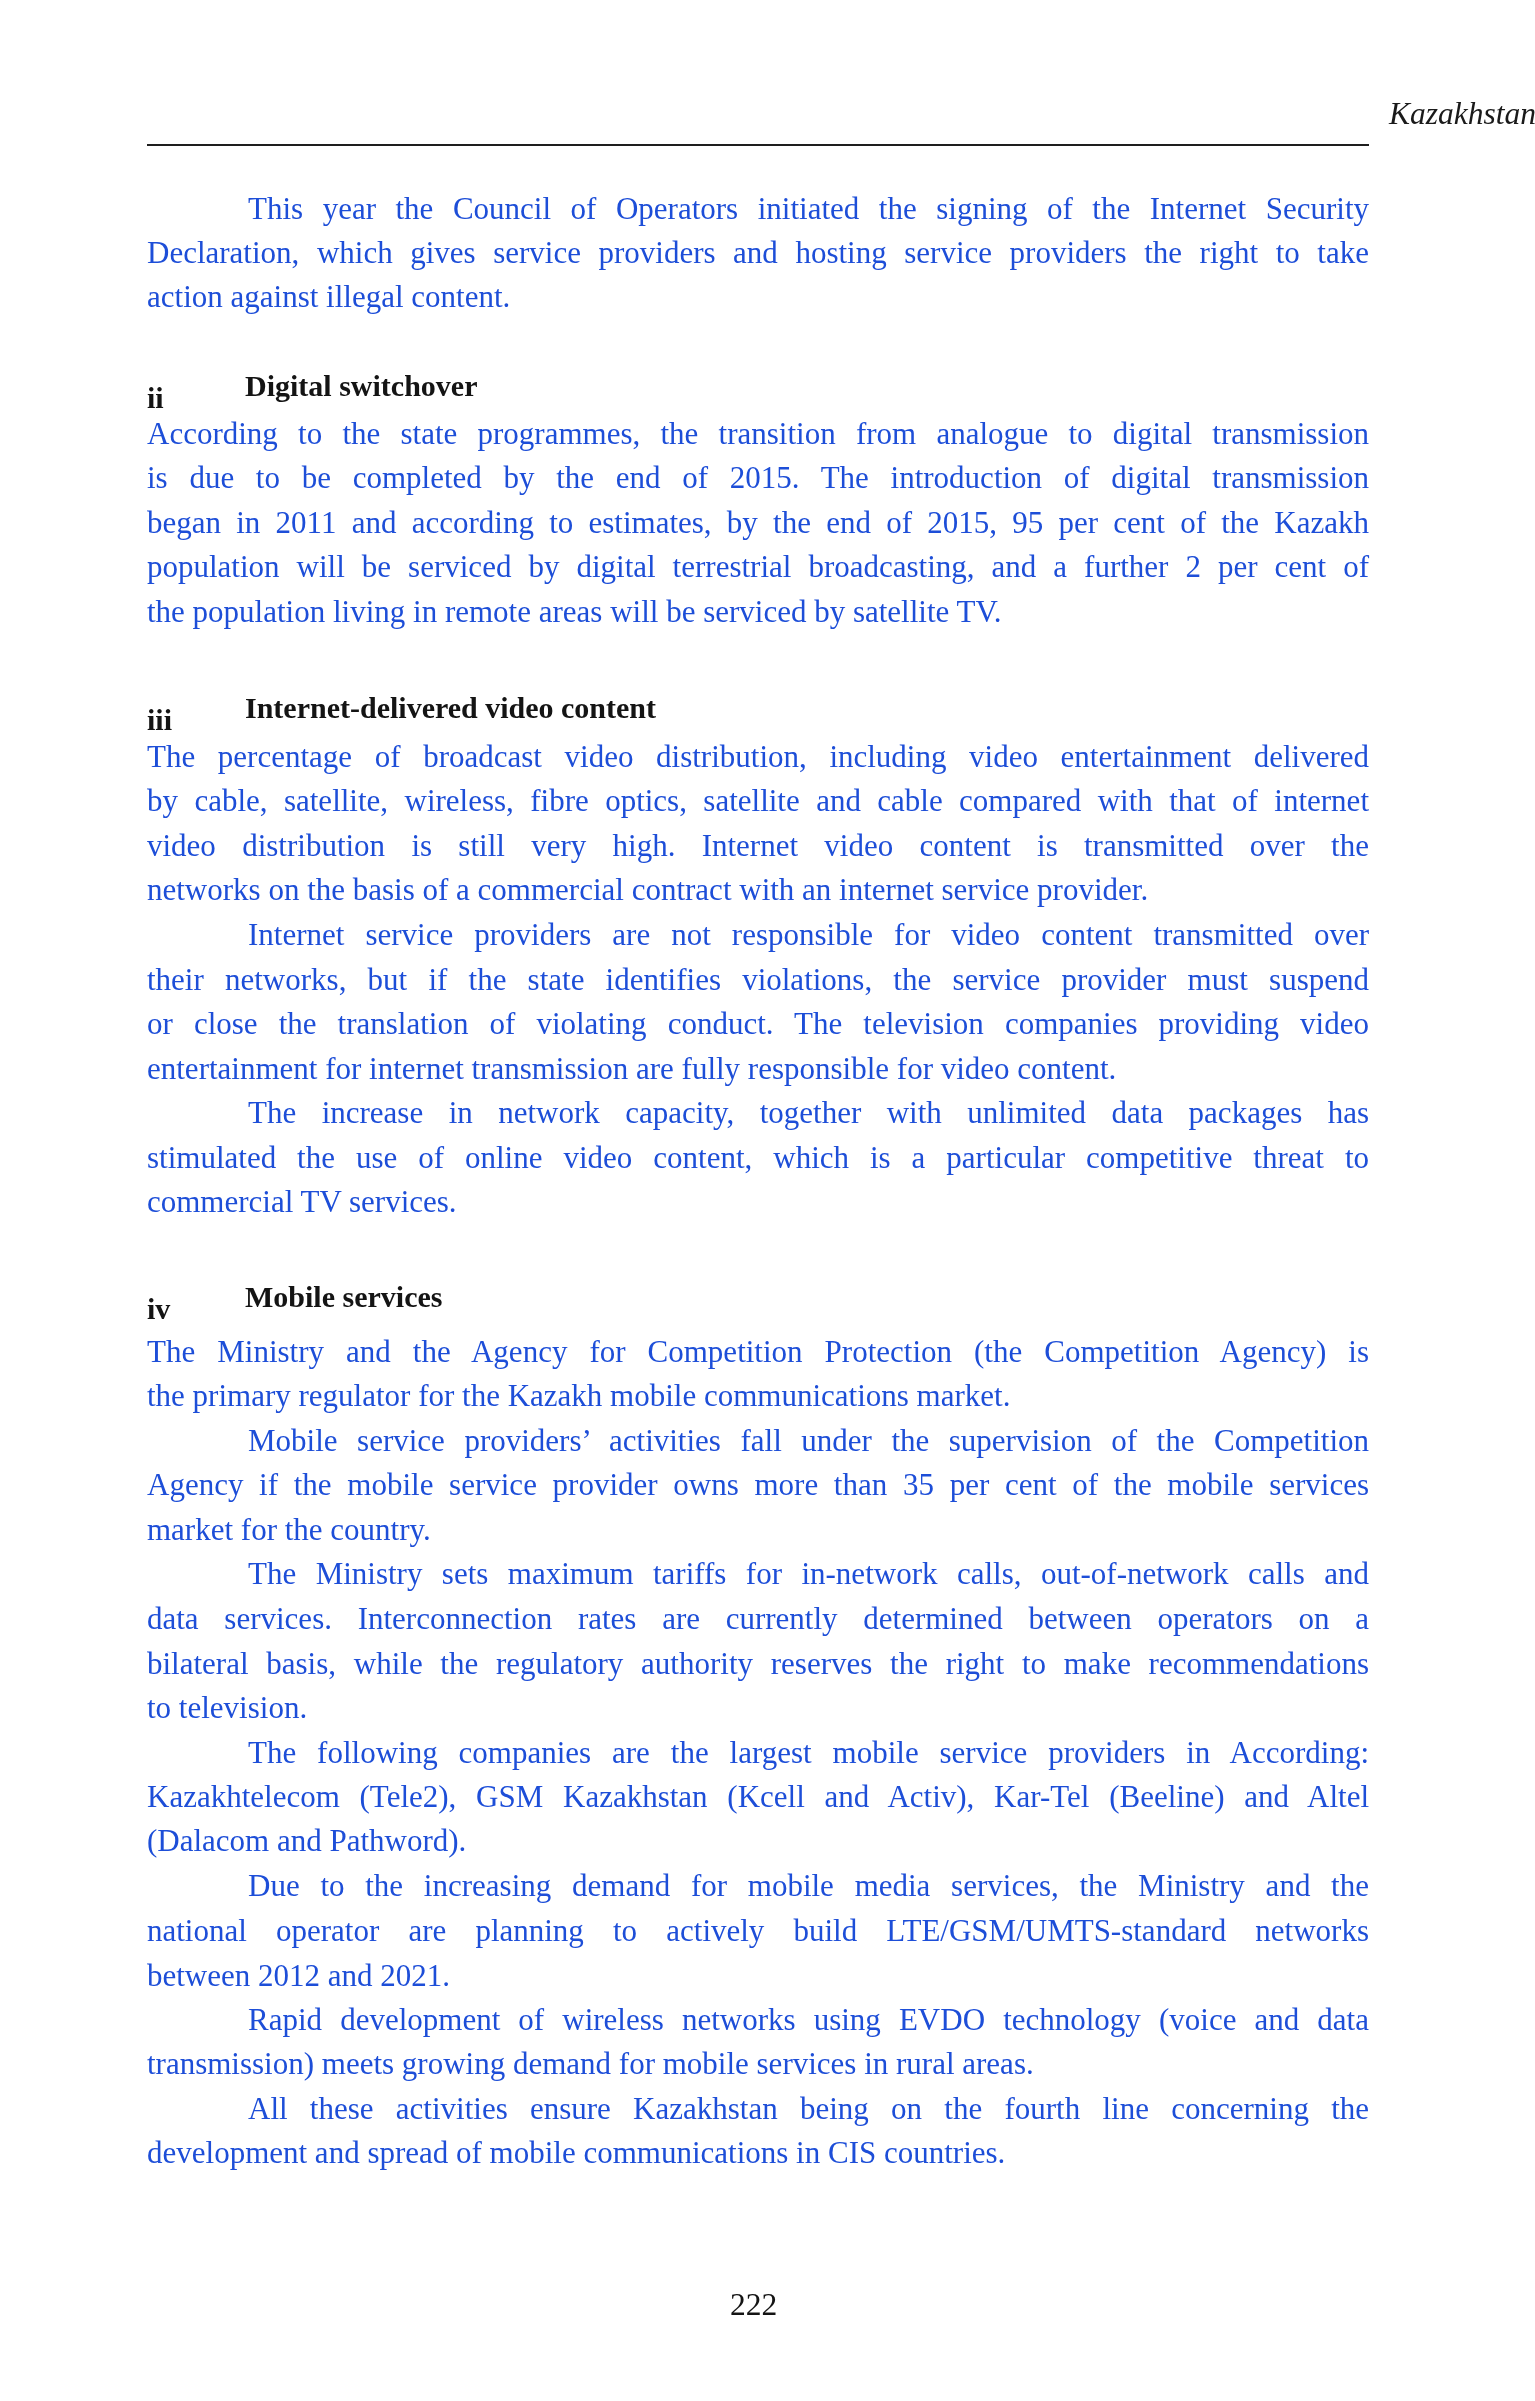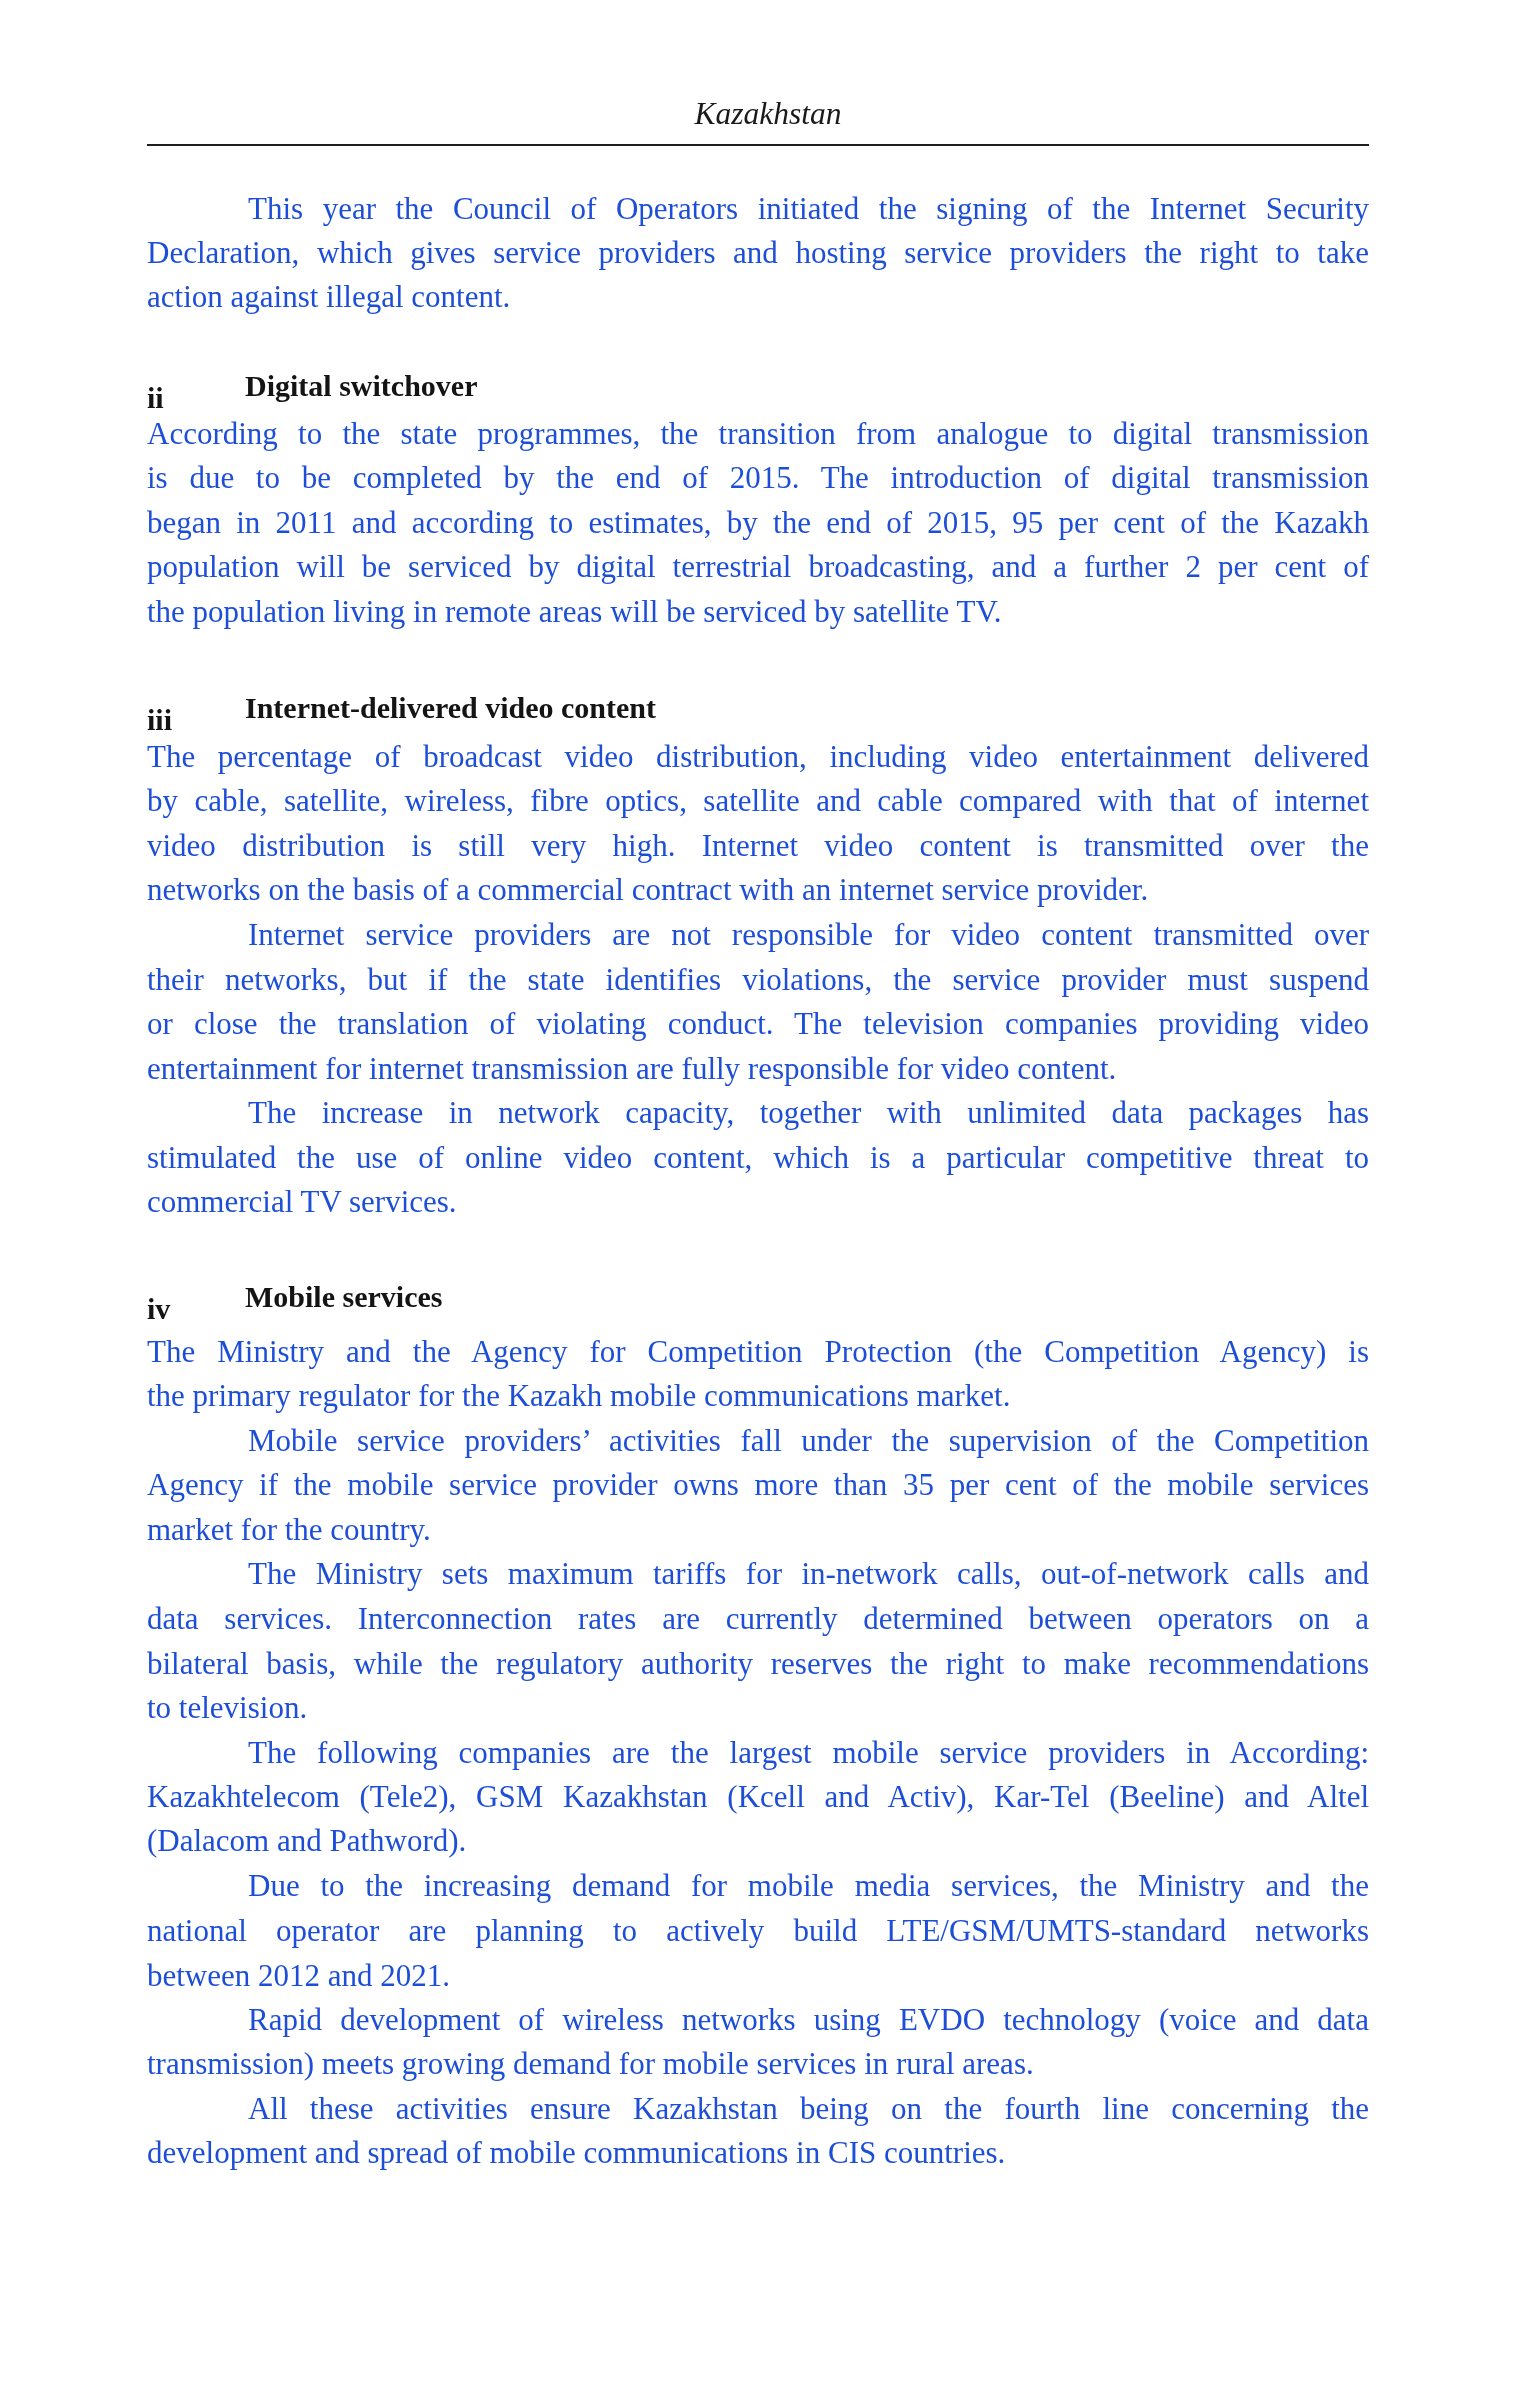--- a/index.html
+++ b/index.html
@@ -1,19 +1,19 @@
 <!DOCTYPE html>
 <html style="font-size:12px"><head>
 <meta charset="utf-8">
 <style>
   html, body { margin: 0; padding: 0; background: #ffffff; }
   body { width: 1536px; height: 2401px; position: relative; overflow: hidden; color: #141414; }
   .page { position: absolute; left: 0; top: 0; width: 1536px; height: 2401px; background: #fff; }
   .running-head {
-    position: absolute; left: 0; width: 1536px; top: 93px; text-align: center;
+    position: absolute; left: 0; width: 1536px; top: 93px; text-align: right;
     font-family: "Liberation Serif", "DejaVu Serif", serif; font-style: italic;
     font-size: 31.5px; line-height: 42px; color: #1a1a1a;
   }
   .rule { position: absolute; left: 147px; width: 1222px; top: 144px; height: 2.2px; background: #1e1e1e; }
   .line {
     position: absolute; left: 147px; width: 1222px; height: 44px;
     font-family: "Liberation Serif", "DejaVu Serif", serif; font-size: 31px; line-height: 44px;
     white-space: nowrap; text-align: justify; text-align-last: justify; color: #1d4ed8;
   }
   .line.last { text-align-last: left; }
@@ -92,14 +92,15 @@
     <div class="line last" style="top:1819px">(Dalacom and Pathword).</div>
     <div class="line indent" style="top:1864px">Due to the increasing demand for mobile media services, the Ministry and the</div>
     <div class="line" style="top:1909px">national operator are planning to actively build LTE/GSM/UMTS-standard networks</div>
     <div class="line last" style="top:1954px">between 2012 and 2021.</div>
     <div class="line indent" style="top:1998px">Rapid development of wireless networks using EVDO technology (voice and data</div>
     <div class="line last" style="top:2042px">transmission) meets growing demand for mobile services in rural areas.</div>
     <div class="line indent" style="top:2087px">All these activities ensure Kazakhstan being on the fourth line concerning the</div>
     <div class="line last" style="top:2131px">development and spread of mobile communications in CIS countries.</div>
   </div>
 
+  <div class="page-number">222</div>
 </div>
 
 
 </body></html>

